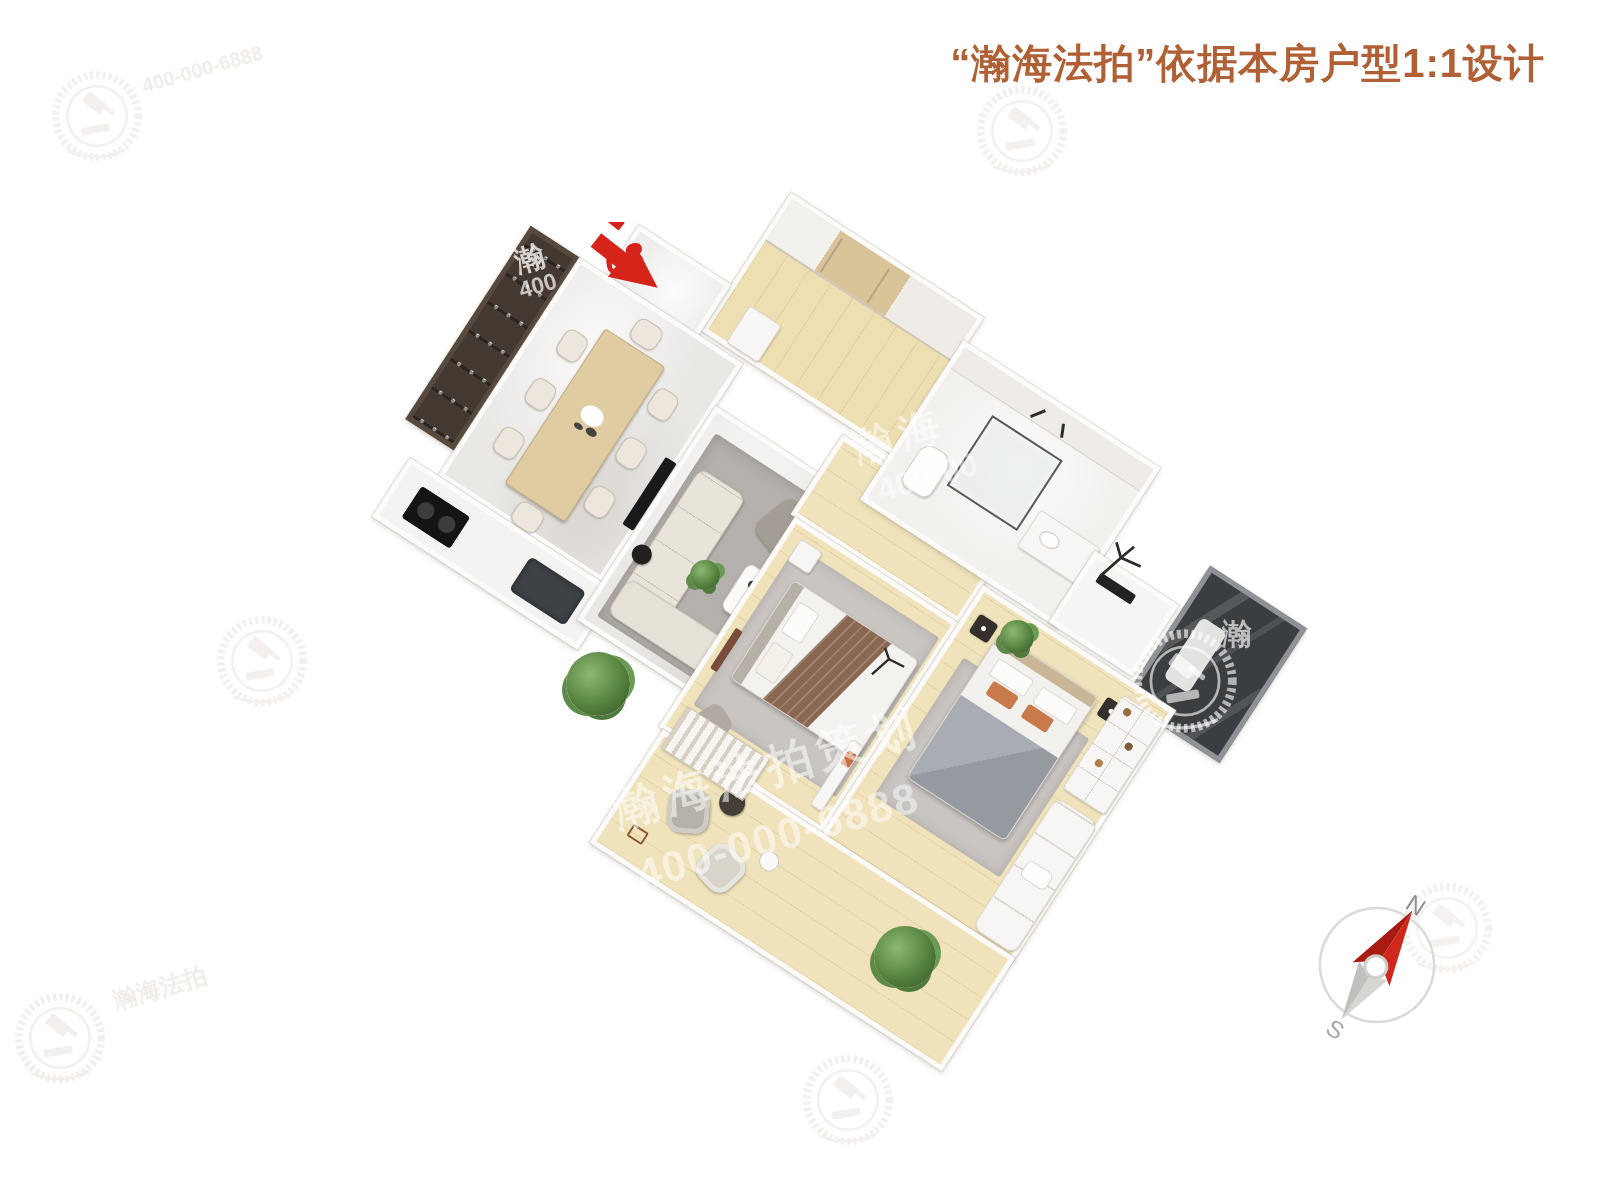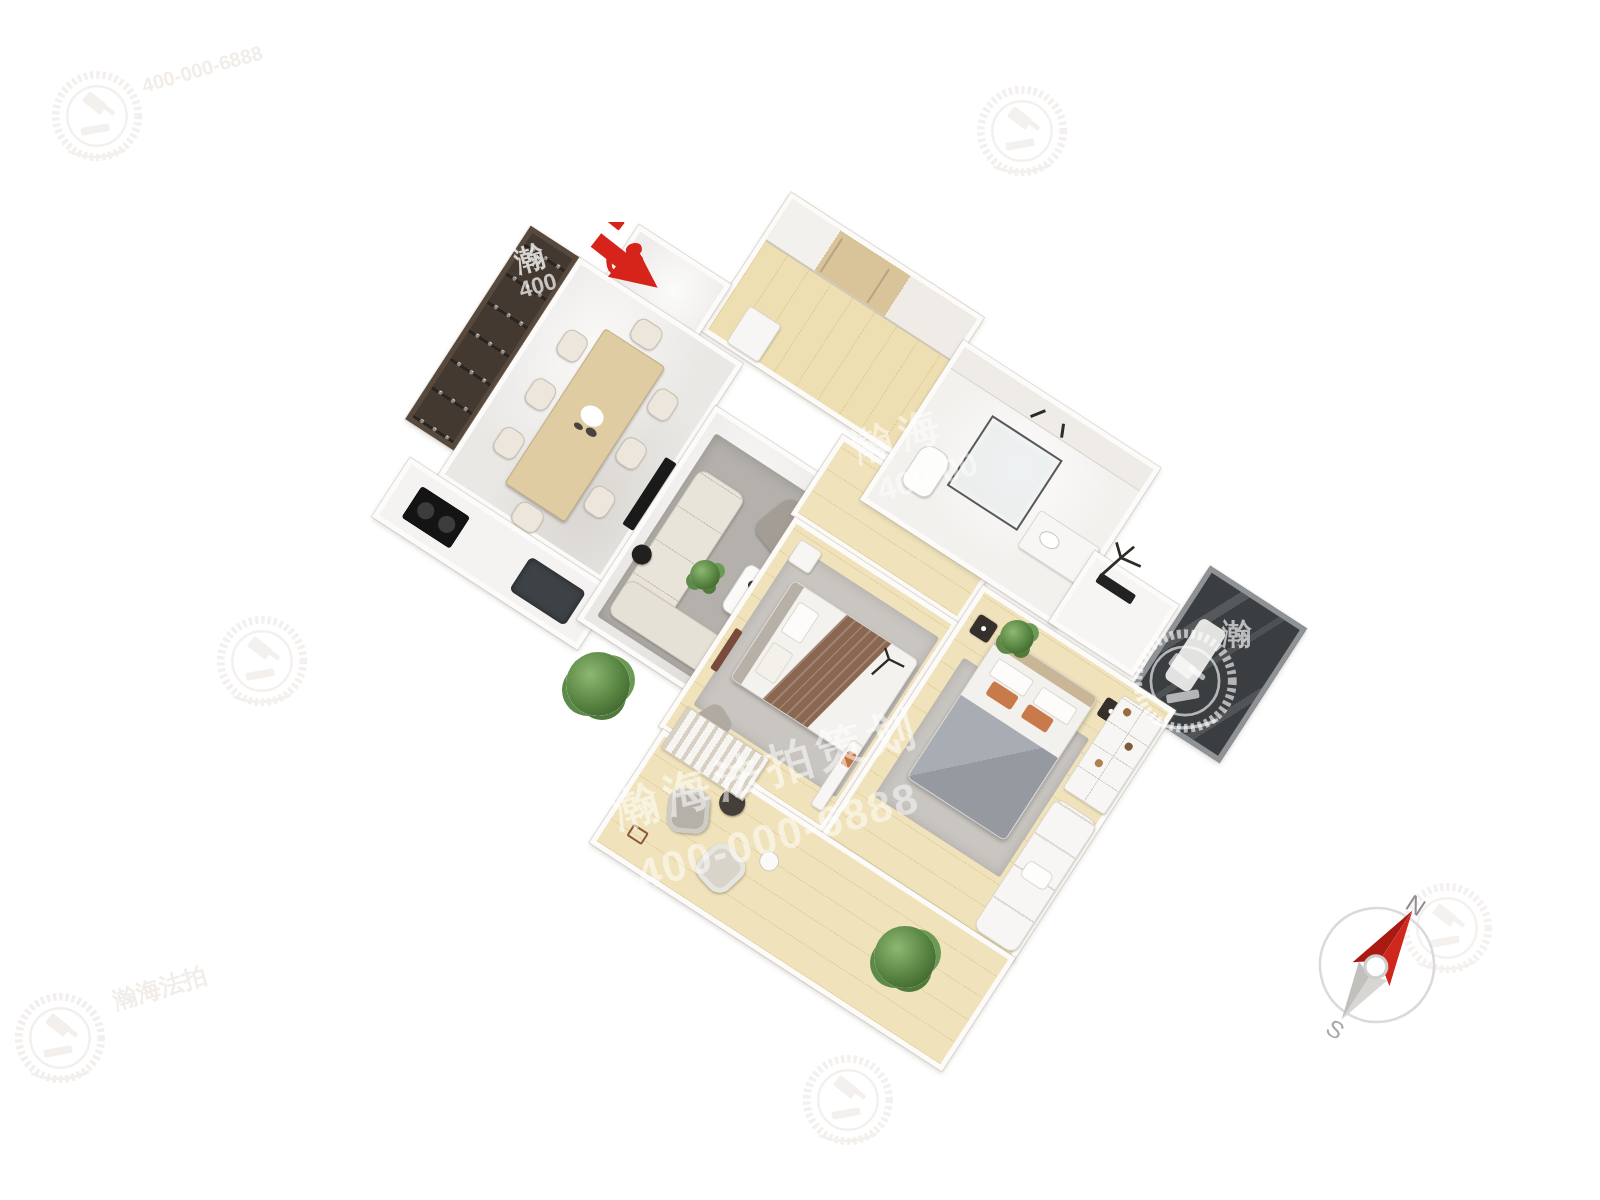--- a/index.html
+++ b/index.html
@@ -82,20 +82,21 @@
     </svg>
   <svg class="emblem" style="left:800px;top:1052px;color:#f4f0ee" width="96" height="96">
       <use href="#emblem"></use>
     </svg>
   <svg class="emblem" style="left:1399px;top:880px;color:#f5f1ef" width="96" height="96">
       <use href="#emblem"></use>
     </svg>
   <div class="ghost-text" style="left:140px;top:58px;font-size:20px;transform:rotate(-16deg)">400-000-6888</div>
   <div class="ghost-text" style="left:112px;top:972px;font-size:24px;transform:rotate(-16deg)">瀚海法拍</div>
 
+  <div class="title">“瀚海法拍”依据本房户型1:1设计</div>
 
   <div class="plan">
 
     <div class="room wood-v" style="left:205px;top:25px;width:230px;height:165px">
       <div class="f" style="left:0;top:0;width:100%;height:50px;background:linear-gradient(90deg,#f3f1ee 0 26%,#d9c49a 26% 64%,#efece8 64% 100%);border-bottom:2px solid #cfc6ba;background-clip:padding-box"></div>
       <div class="f" style="left:62px;top:6px;width:2px;height:40px;background:#b6a284"></div>
       <div class="f" style="left:118px;top:6px;width:2px;height:40px;background:#b6a284"></div>
       <div class="f white-fur" style="left:22px;top:112px;width:38px;height:44px"></div>
     </div>
 

